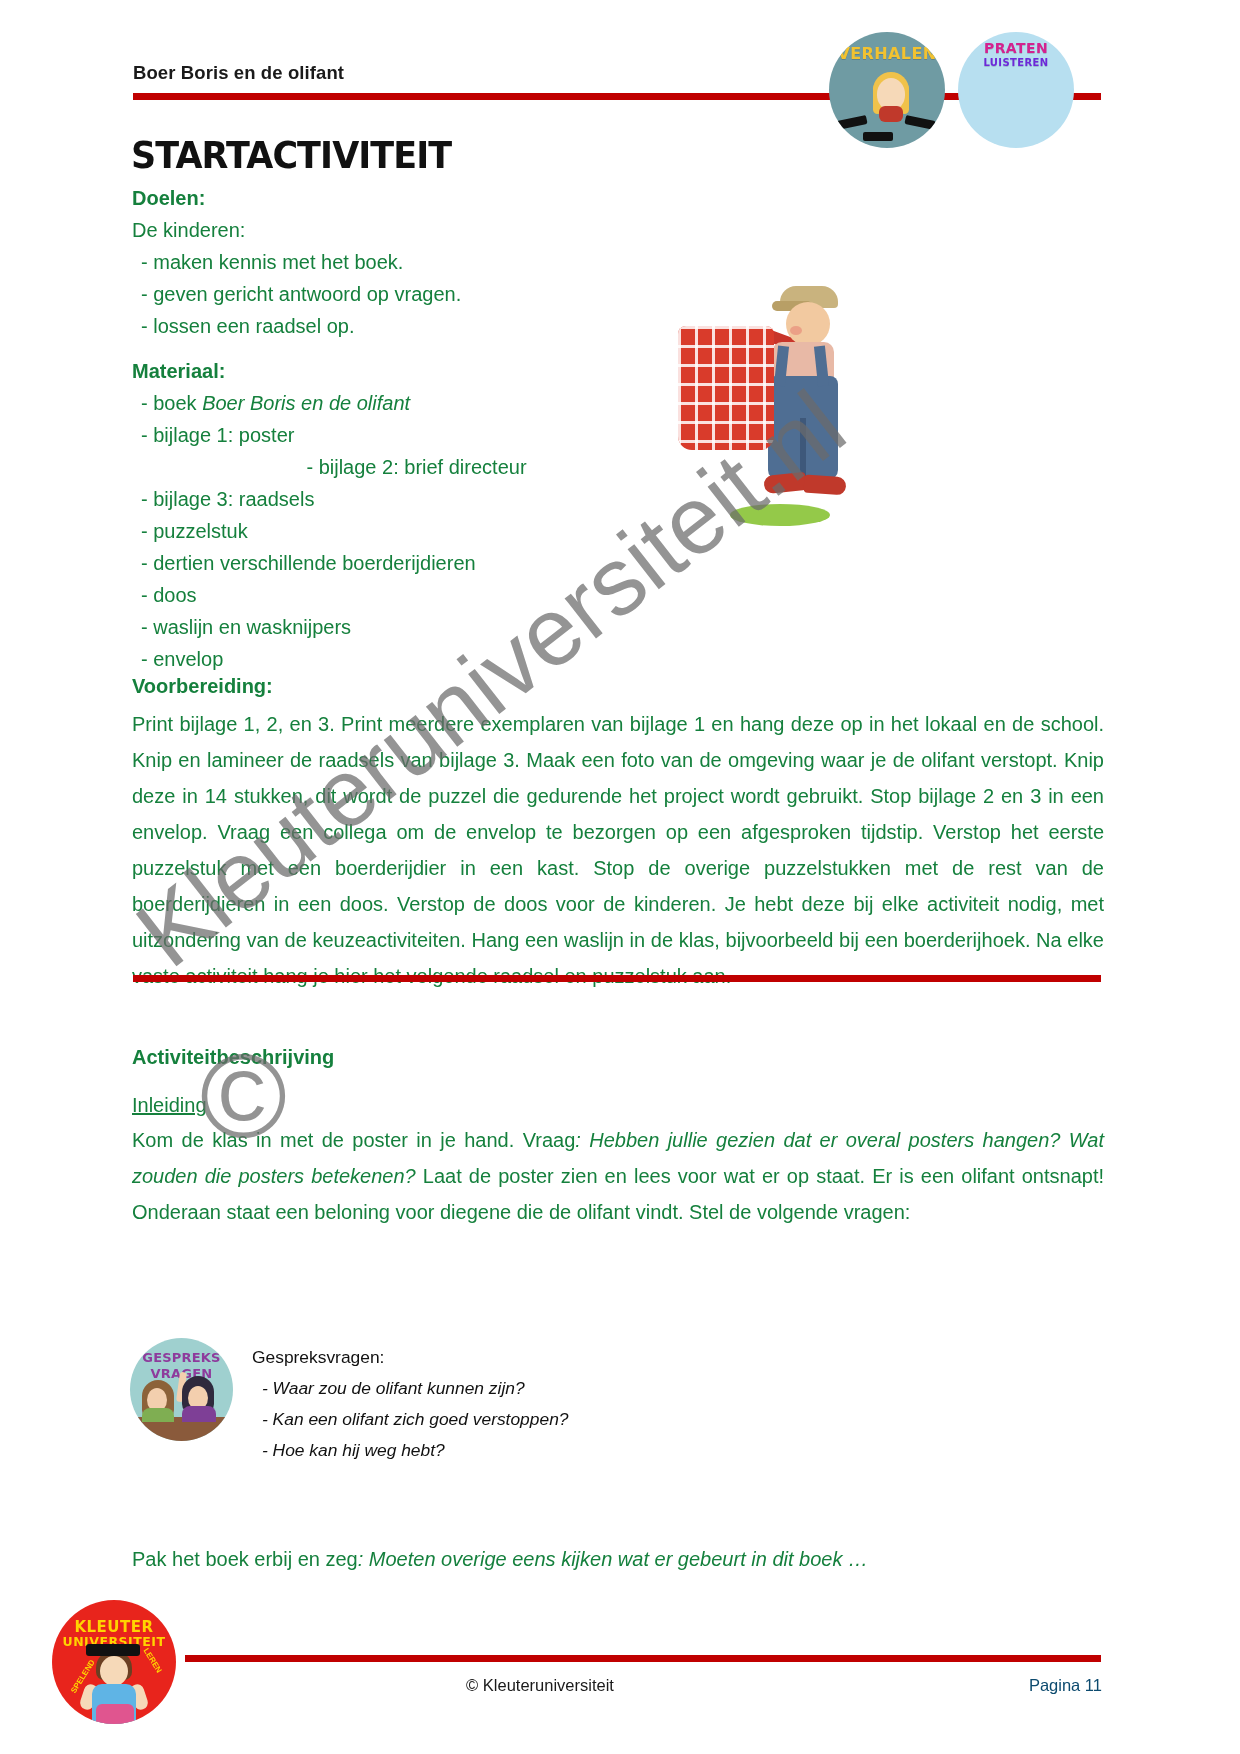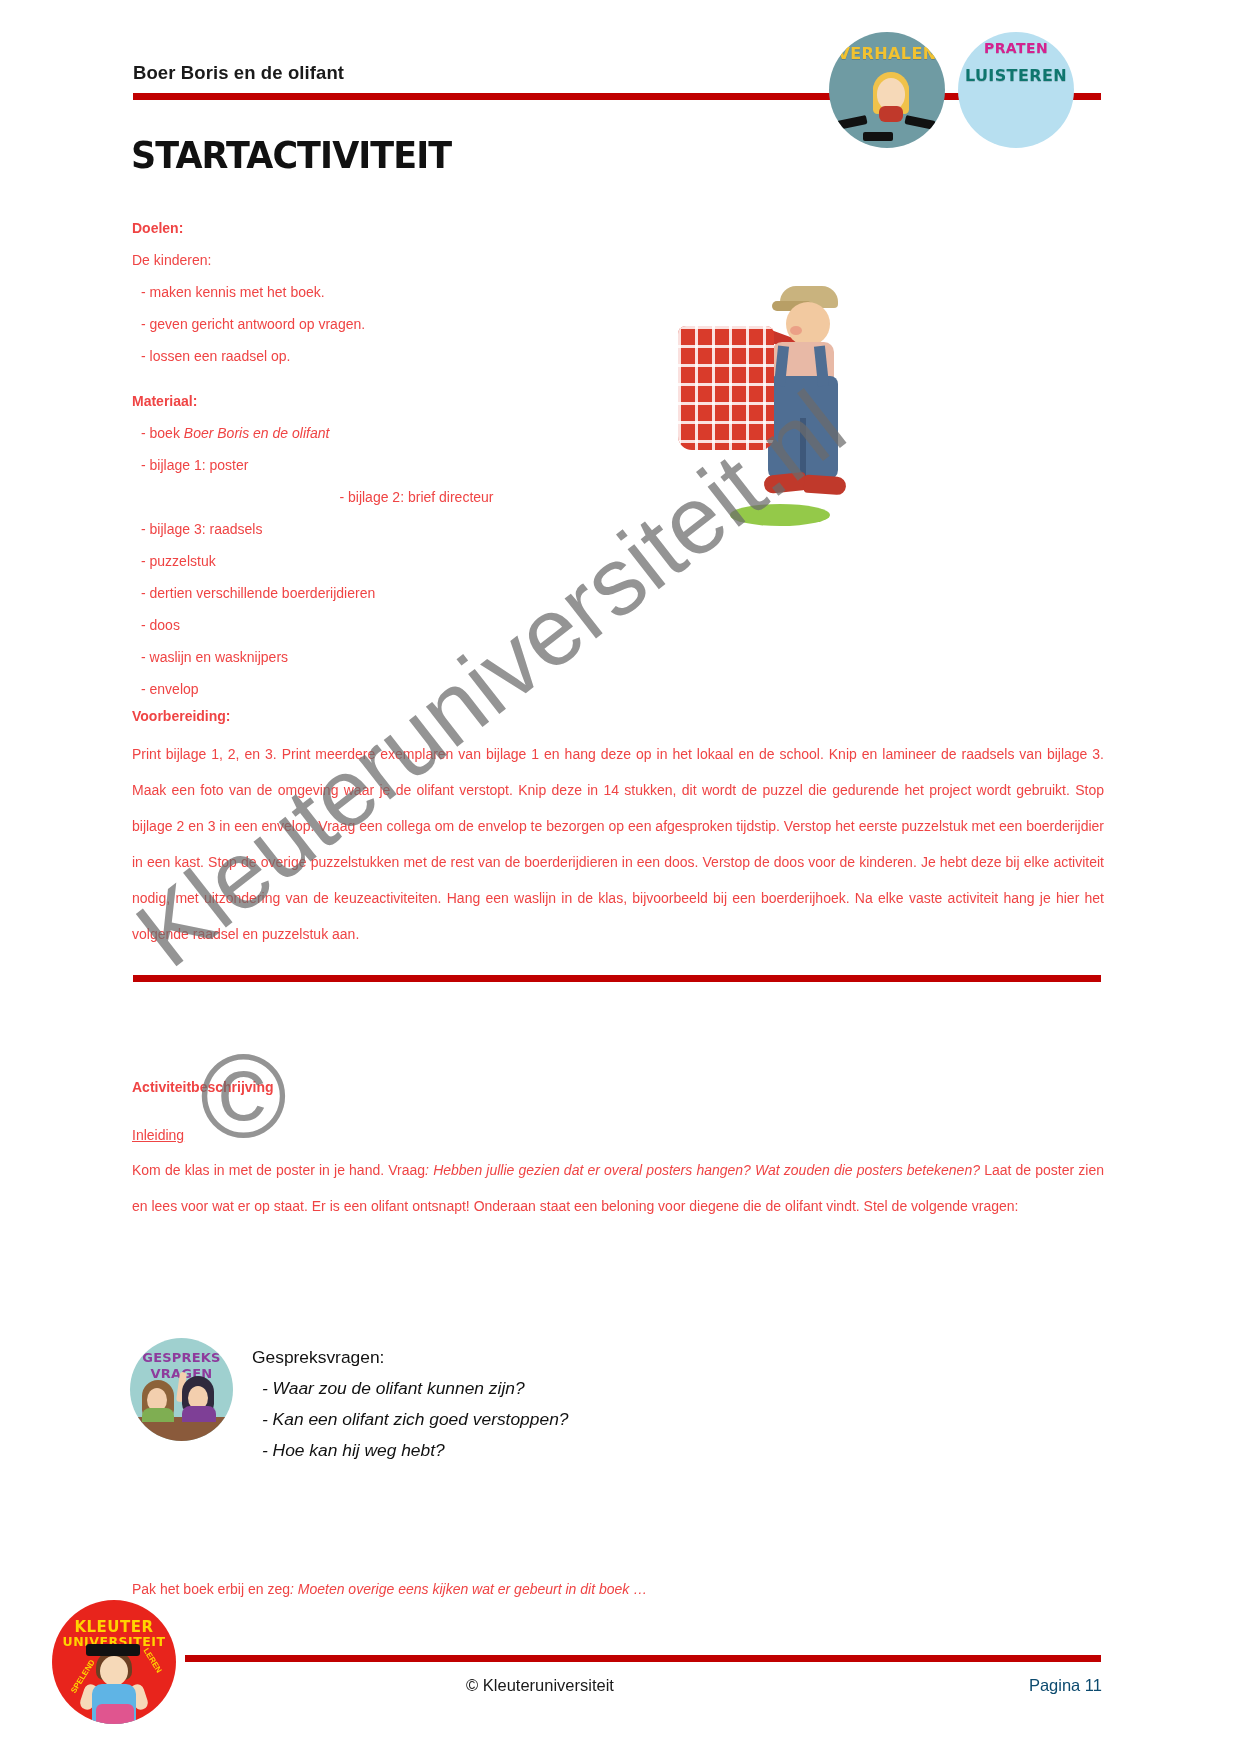--- a/index.html
+++ b/index.html
@@ -32,21 +32,21 @@
   .badge-verhalen{left:829px;top:32px;width:116px;height:116px;background:#6f9ba3;}
   .badge-praten{left:958px;top:32px;width:116px;height:116px;background:#b7dff0;}
   .badge-label{
     position:absolute;left:0;right:0;text-align:center;
     font-family:"DejaVu Sans", sans-serif;
     font-weight:700;font-size:15px;letter-spacing:.4px;
     text-shadow:0 1px 0 rgba(0,0,0,.15);
   }
   .lbl-verhalen{top:12px;color:#f2c230;font-size:16px;}
   .lbl-praten{top:8px;color:#d4218f;font-size:14px;}
-  .lbl-luisteren{top:34px;color:#0f766e;font-size:16px;}
+  .lbl-luisteren{top:25px;color:#6d28d9;font-size:10px;}
 
   
   .kid{position:absolute;border-radius:50% 50% 46% 46%;}
   .v-head{left:48px;top:46px;width:28px;height:32px;background:#f6d9b8;}
   .v-hair{left:44px;top:40px;width:36px;height:26px;background:#f0c24a;border-radius:18px 18px 8px 8px;}
   .v-hair2{left:44px;top:52px;width:9px;height:30px;background:#f0c24a;border-radius:6px;}
   .v-hair3{left:71px;top:52px;width:9px;height:30px;background:#f0c24a;border-radius:6px;}
   .v-scarf{left:50px;top:74px;width:24px;height:16px;background:#c0392b;border-radius:6px;}
   .v-book-l{left:30px;top:80px;width:32px;height:34px;background:#f2dd8a;transform:rotate(-12deg);border-radius:2px;}
   .v-book-r{left:60px;top:80px;width:32px;height:34px;background:#f7e9a8;transform:rotate(12deg);border-radius:2px;}
@@ -64,21 +64,21 @@
   
   .main-title{
     position:absolute;left:131px;top:133px;
     font-family:"DejaVu Sans", sans-serif;
     font-weight:700;font-size:38px;letter-spacing:-1px;
     transform:scaleX(.92);transform-origin:left center;
     color:#111;
   }
 
   
-  .txt{position:absolute;font-size:14px;line-height:33px;color:#ef4444;margin-top:30px;}
+  .txt{position:absolute;font-size:20px;line-height:33px;color:#15803d;}
   .b{font-weight:700;}
   .i{font-style:italic;}
   .u{text-decoration:underline;}
 
   .block-left{left:132px;width:560px;}
   .block-wide{left:132px;width:972px;}
 
   .lh-list{line-height:32px;}
   .lh-para{line-height:36px;}
 

